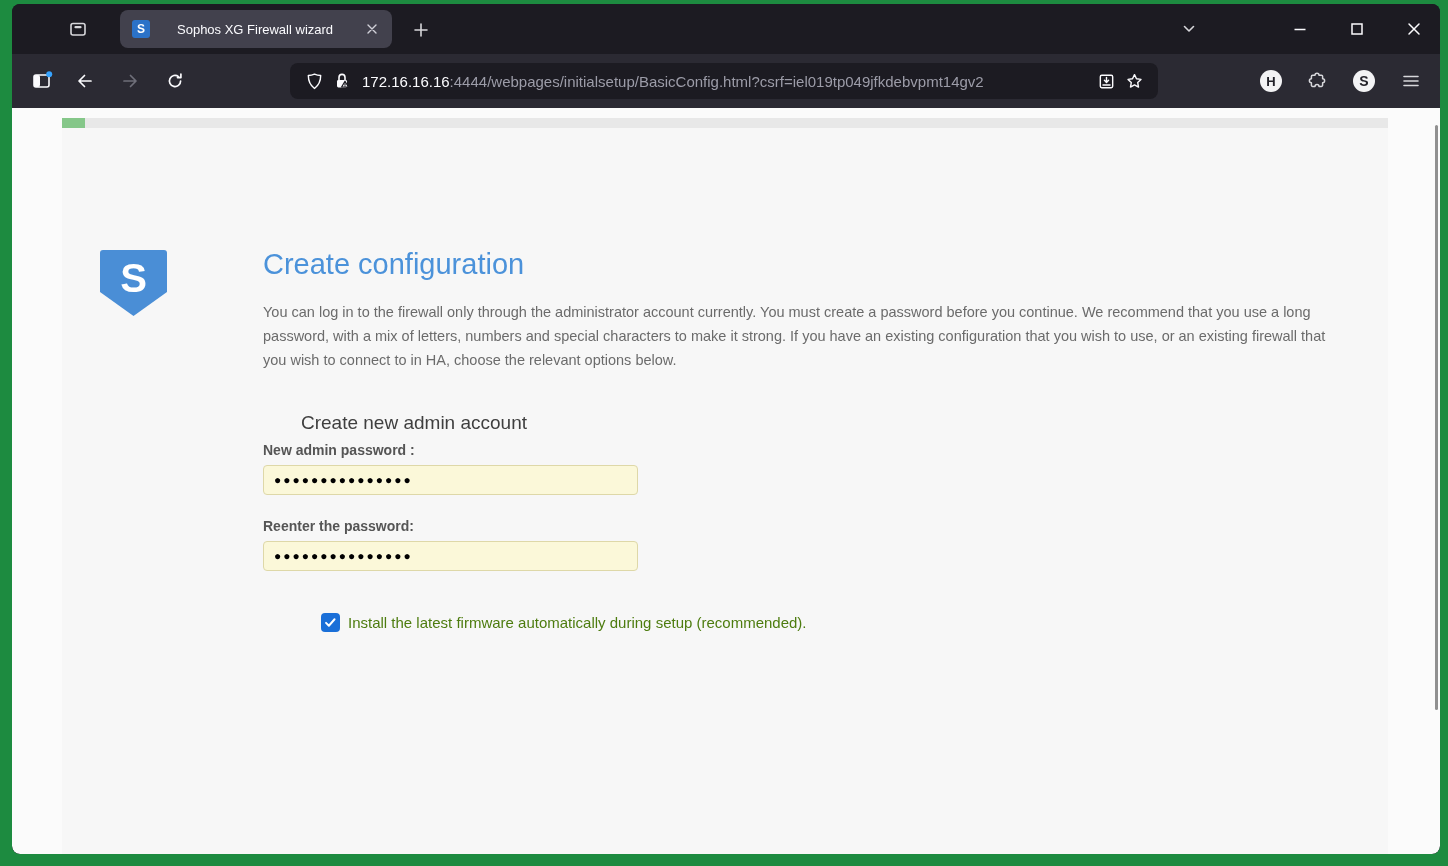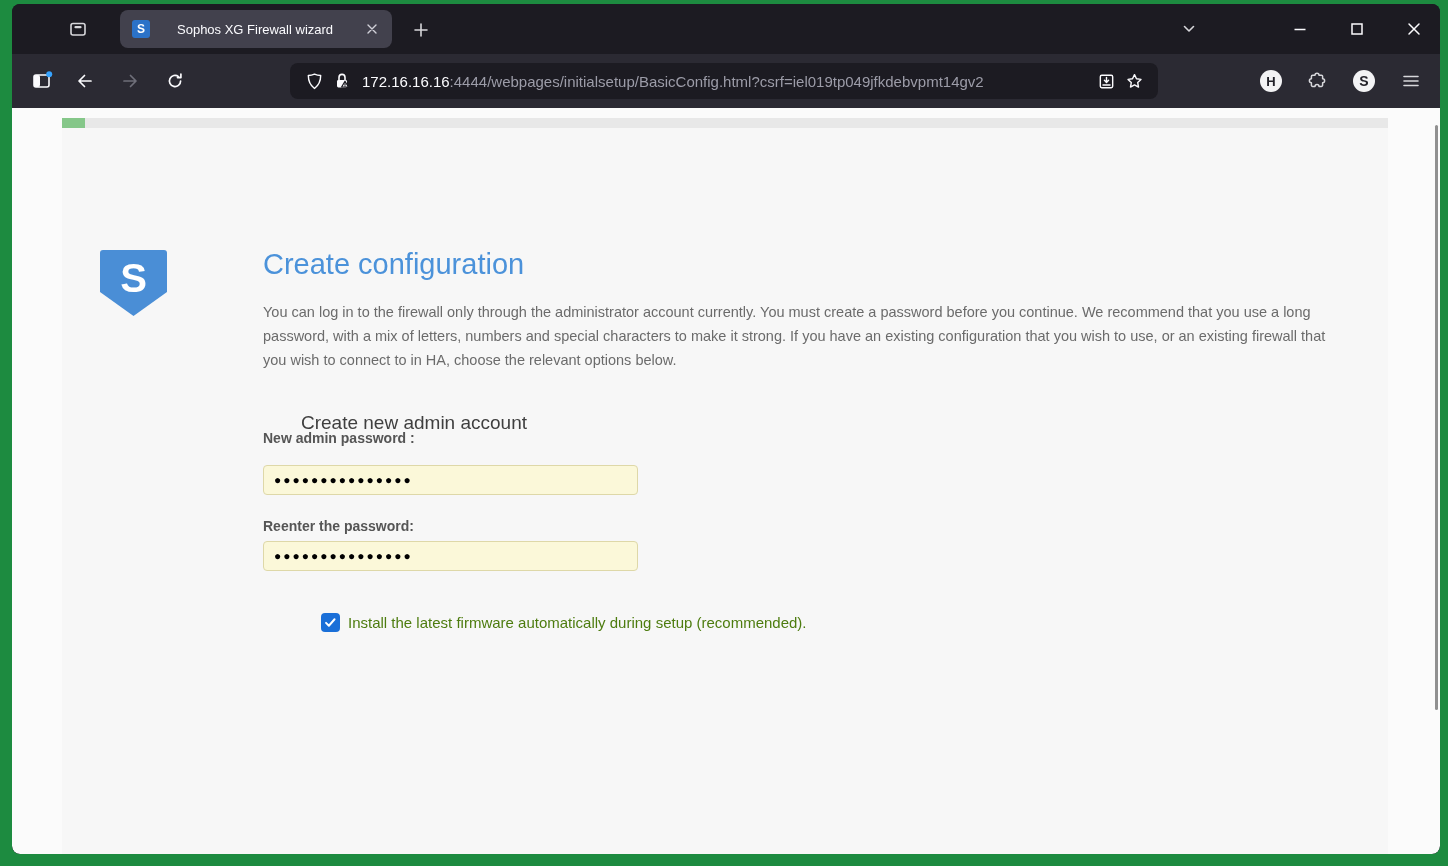--- a/index.html
+++ b/index.html
@@ -57,21 +57,21 @@
                  color:#fff; font-size:40px; font-weight:bold; }
 
   .page-title { position:absolute; left:201px; top:130px; font-size:29px; color:#4b92da; font-weight:400; }
   .page-desc { position:absolute; left:201px; top:182px; width:1066px; font-size:14.5px;
                line-height:24px; color:#6b6b6b; }
   .restore-link { position:absolute; left:201px; top:258px; width:1066px; text-align:right;
                   font-size:15px; color:#4b92da; text-decoration:none; }
 
   .section-heading { position:absolute; left:201px; top:294px; font-size:19px; color:#3f3f3f; font-weight:400;margin-left:38px; }
   .field-label { position:absolute; left:201px; font-size:14px; font-weight:bold; color:#555; }
-  .lbl-pass { top:312px; } .lbl-repass { top:400px; }
+  .lbl-pass { top:324px; } .lbl-repass { top:400px; }
   .pwd-input { position:absolute; left:201px; width:375px; height:30px; background:#fbf8d9;
                border:1px solid #ded8a8; border-radius:4px; padding:0 10px;
                font-family:"Liberation Sans", sans-serif; font-size:12px; letter-spacing:2px;
                color:#000; font-weight:bold; outline:none; }
   .inp-pass { top:347px; } .inp-repass { top:423px; }
 
   .checkbox { position:absolute; left:259px; top:495px; width:19px; height:19px; border-radius:4px;
               background:#1a6fd8; display:flex; align-items:center; justify-content:center; cursor:default; }
   .checkbox-label { position:absolute; left:286px; top:496px; font-size:15px; color:#4d7c0f; }
 

